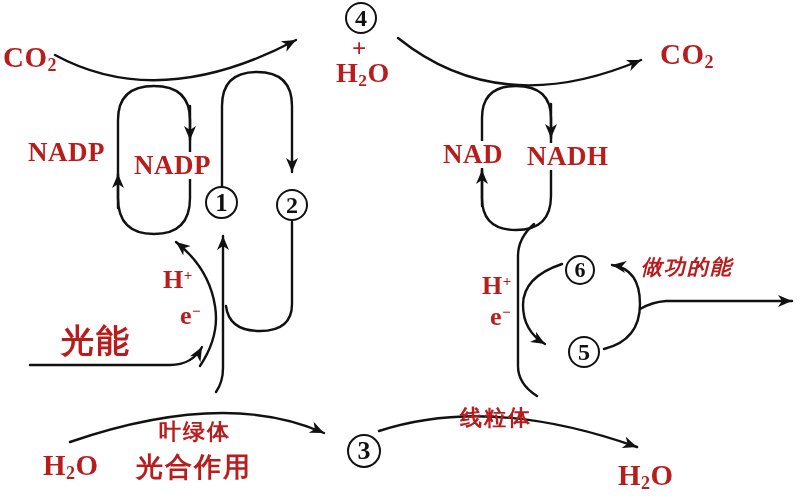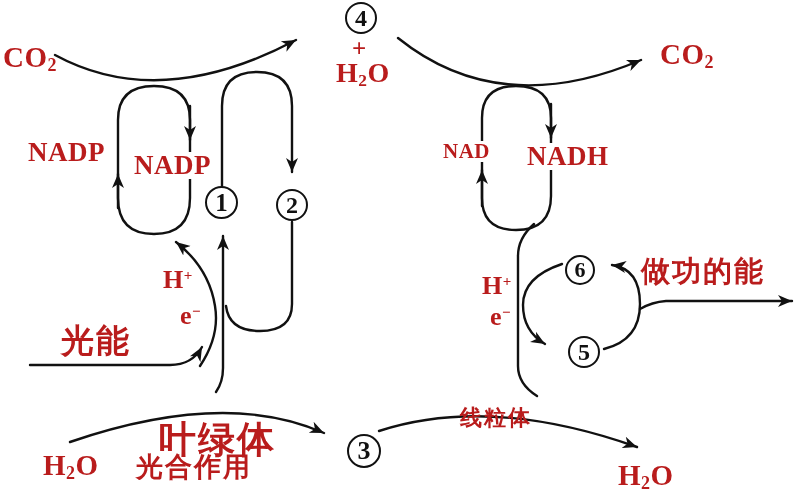--- a/index.html
+++ b/index.html
@@ -75,35 +75,35 @@
   <div class="lbl bg" style="left:26px;top:139px;font-size:27px;"><span>NADP</span></div>
   <div class="lbl bg" style="left:132px;top:152px;font-size:27px;"><span>NADP</span></div>
 
   <div class="lbl bg" style="left:161px;top:267px;font-size:26px;"><span>H</span><sup>+</sup></div>
   <div class="lbl bg" style="left:178px;top:303px;font-size:26px;"><span>e</span><sup>−</sup></div>
 
   <div class="lbl cjk" style="left:61px;top:325px;font-size:33px;"><span>光能</span></div>
 
   <div class="lbl" style="left:43px;top:451px;font-size:29px;"><span>H</span><sub>2</sub><span>O</span></div>
 
-  <div class="lbl cjk" style="left:159px;top:421px;font-size:37px;"><span>叶绿体</span></div>
+  <div class="lbl cjk" style="left:159px;top:421px;font-size:22px;"><span>叶绿体</span></div>
   <div class="lbl cjk" style="left:136px;top:454px;font-size:27px;"><span>光合作用</span></div>
 
   <div class="lbl" style="left:352px;top:36px;font-size:25px;"><span>+</span></div>
   <div class="lbl" style="left:336px;top:59px;font-size:28px;"><span>H</span><sub>2</sub><span>O</span></div>
 
   <div class="lbl" style="left:660px;top:40px;font-size:29px;"><span>CO</span><sub>2</sub></div>
 
-  <div class="lbl bg" style="left:441px;top:141px;font-size:21px;"><span>NAD</span></div>
+  <div class="lbl bg" style="left:441px;top:141px;font-size:27px;"><span>NAD</span></div>
   <div class="lbl bg" style="left:525px;top:143px;font-size:27px;"><span>NADH</span></div>
 
   <div class="lbl bg" style="left:480px;top:273px;font-size:26px;"><span>H</span><sup>+</sup></div>
   <div class="lbl bg" style="left:488px;top:304px;font-size:26px;"><span>e</span><sup>−</sup></div>
 
-  <div class="lbl cjk" style="left:641px;top:257px;font-size:29px;"><span>做功的能</span></div>
+  <div class="lbl cjk" style="left:641px;top:257px;font-size:21px;font-style:italic;"><span>做功的能</span></div>
 
   <div class="lbl cjk" style="left:460px;top:407px;font-size:22px;"><span>线粒体</span></div>
 
   <div class="lbl" style="left:618px;top:461px;font-size:29px;"><span>H</span><sub>2</sub><span>O</span></div>
 
   <div class="circle" style="left:205px;top:186px;width:33px;height:33px;font-size:25px;">
       <span>1</span>
     </div>
   <div class="circle" style="left:276px;top:189px;width:32px;height:32px;font-size:24px;">
       <span>2</span>

